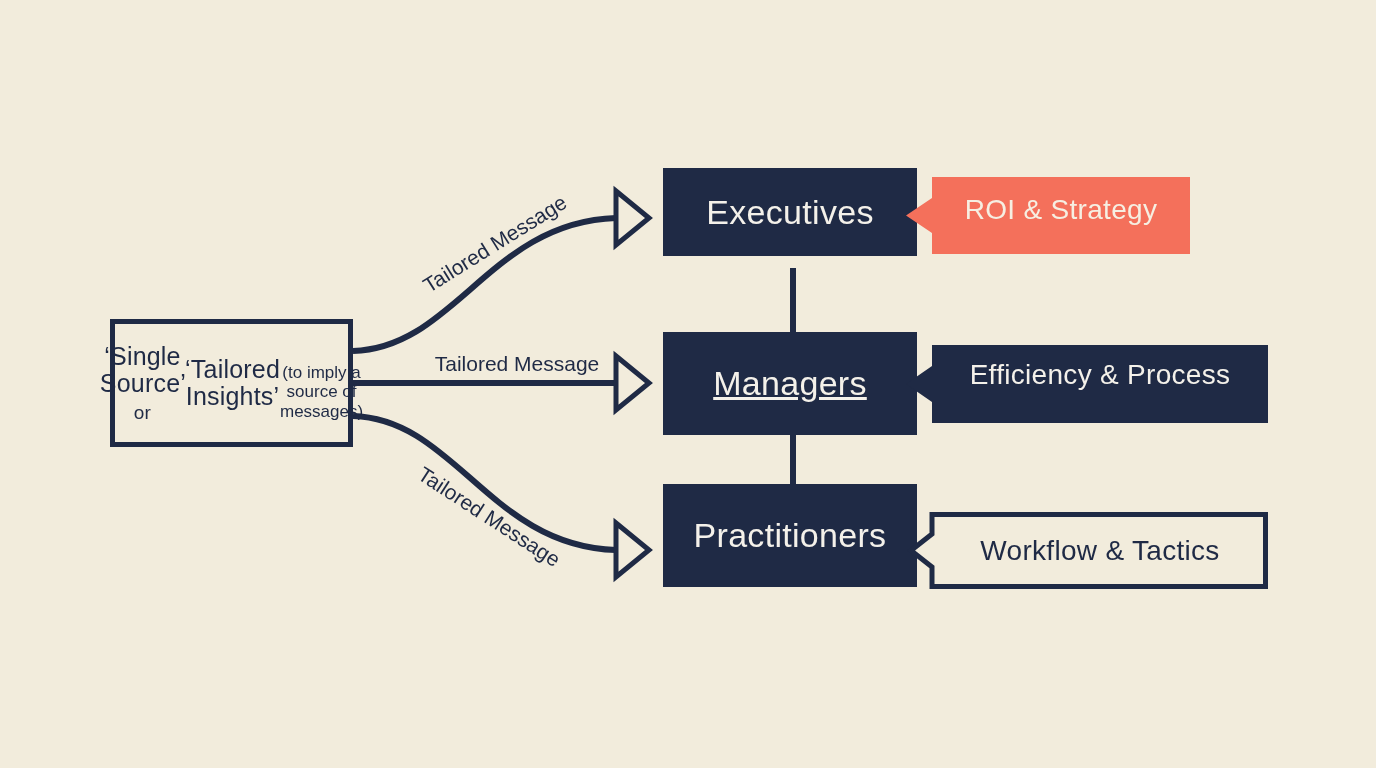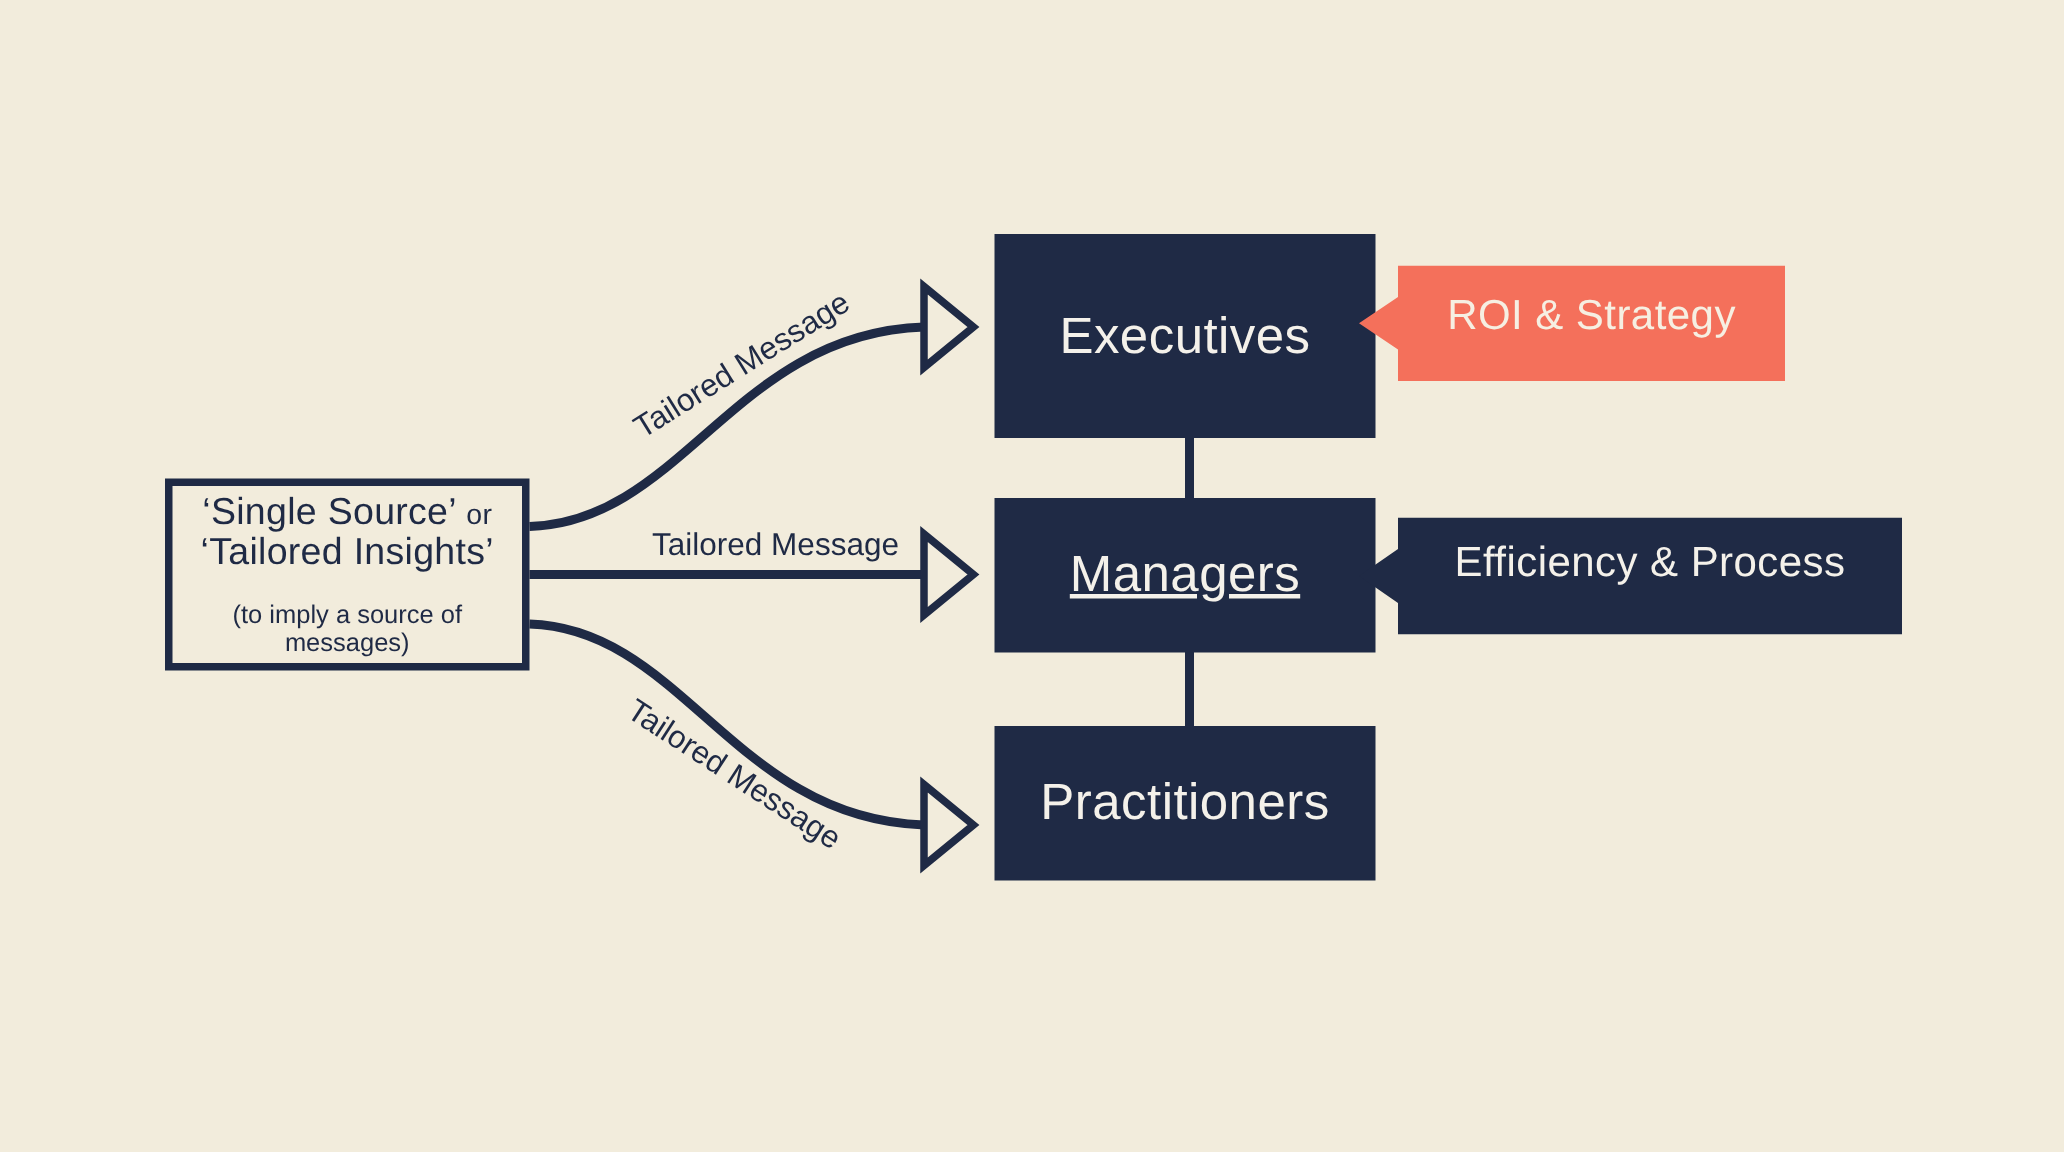--- a/index.html
+++ b/index.html
@@ -22,21 +22,21 @@
     pointer-events: none;
   }
   
   .source-box {
     position: absolute;
     left: 110px; top: 319px;
     width: 243px; height: 128px;
     border: 5px solid #1f2a45;
     color: #1f2a45;
     display: flex;
-    flex-direction: column;
+    flex-direction: row;
     align-items: center;
     justify-content: center;
     text-align: center;
     line-height: 1.08;
   }
   .src-line1, .src-line2 { font-size: 25px; letter-spacing: 0.2px; }
   .src-or { font-size: 19px; }
   .src-note {
     font-size: 17px;
     line-height: 1.12;
@@ -49,21 +49,21 @@
     left: 663px;
     width: 254px; height: 103px;
     background: #1f2a45;
     color: #f4f1ea;
     font-size: 34px;
     display: flex;
     align-items: center;
     justify-content: center;
     letter-spacing: 0.3px;
   }
-  .node-executives   { top: 156px; height: 136px; }
+  .node-executives   { top: 168px; height: 88px; }
   .node-managers     { top: 332px; text-decoration: underline; }
   .node-practitioners{ top: 484px; }
   
   .tag { position: absolute; }
   .tag svg { position: absolute; left: 0; top: 0; display: block; }
   .tag-label {
     position: absolute;
     left: 26px; right: 0; top: 0; bottom: 0;
     display: flex;
     align-items: center;
@@ -128,14 +128,20 @@
     <span class="tag-label">ROI &amp; Strategy</span>
   </div>
 
   <div class="tag tag-efficiency">
     <svg width="362" height="78" viewBox="0 0 362 78">
       <polygon points="26,0 362,0 362,78 26,78 26,57 0,39 26,21" fill="#1f2a45"></polygon>
     </svg>
     <span class="tag-label">Efficiency &amp; Process</span>
   </div>
 
+  <div class="tag tag-workflow">
+    <svg width="362" height="77" viewBox="0 0 362 77">
+      <polygon points="26,2.5 359.5,2.5 359.5,74.5 26,74.5 26,55 5,38.5 26,22" fill="#f2ecdc" stroke="#1f2a45" stroke-width="5"></polygon>
+    </svg>
+    <span class="tag-label">Workflow &amp; Tactics</span>
+  </div>
 
 </div>
 
 </body></html>

